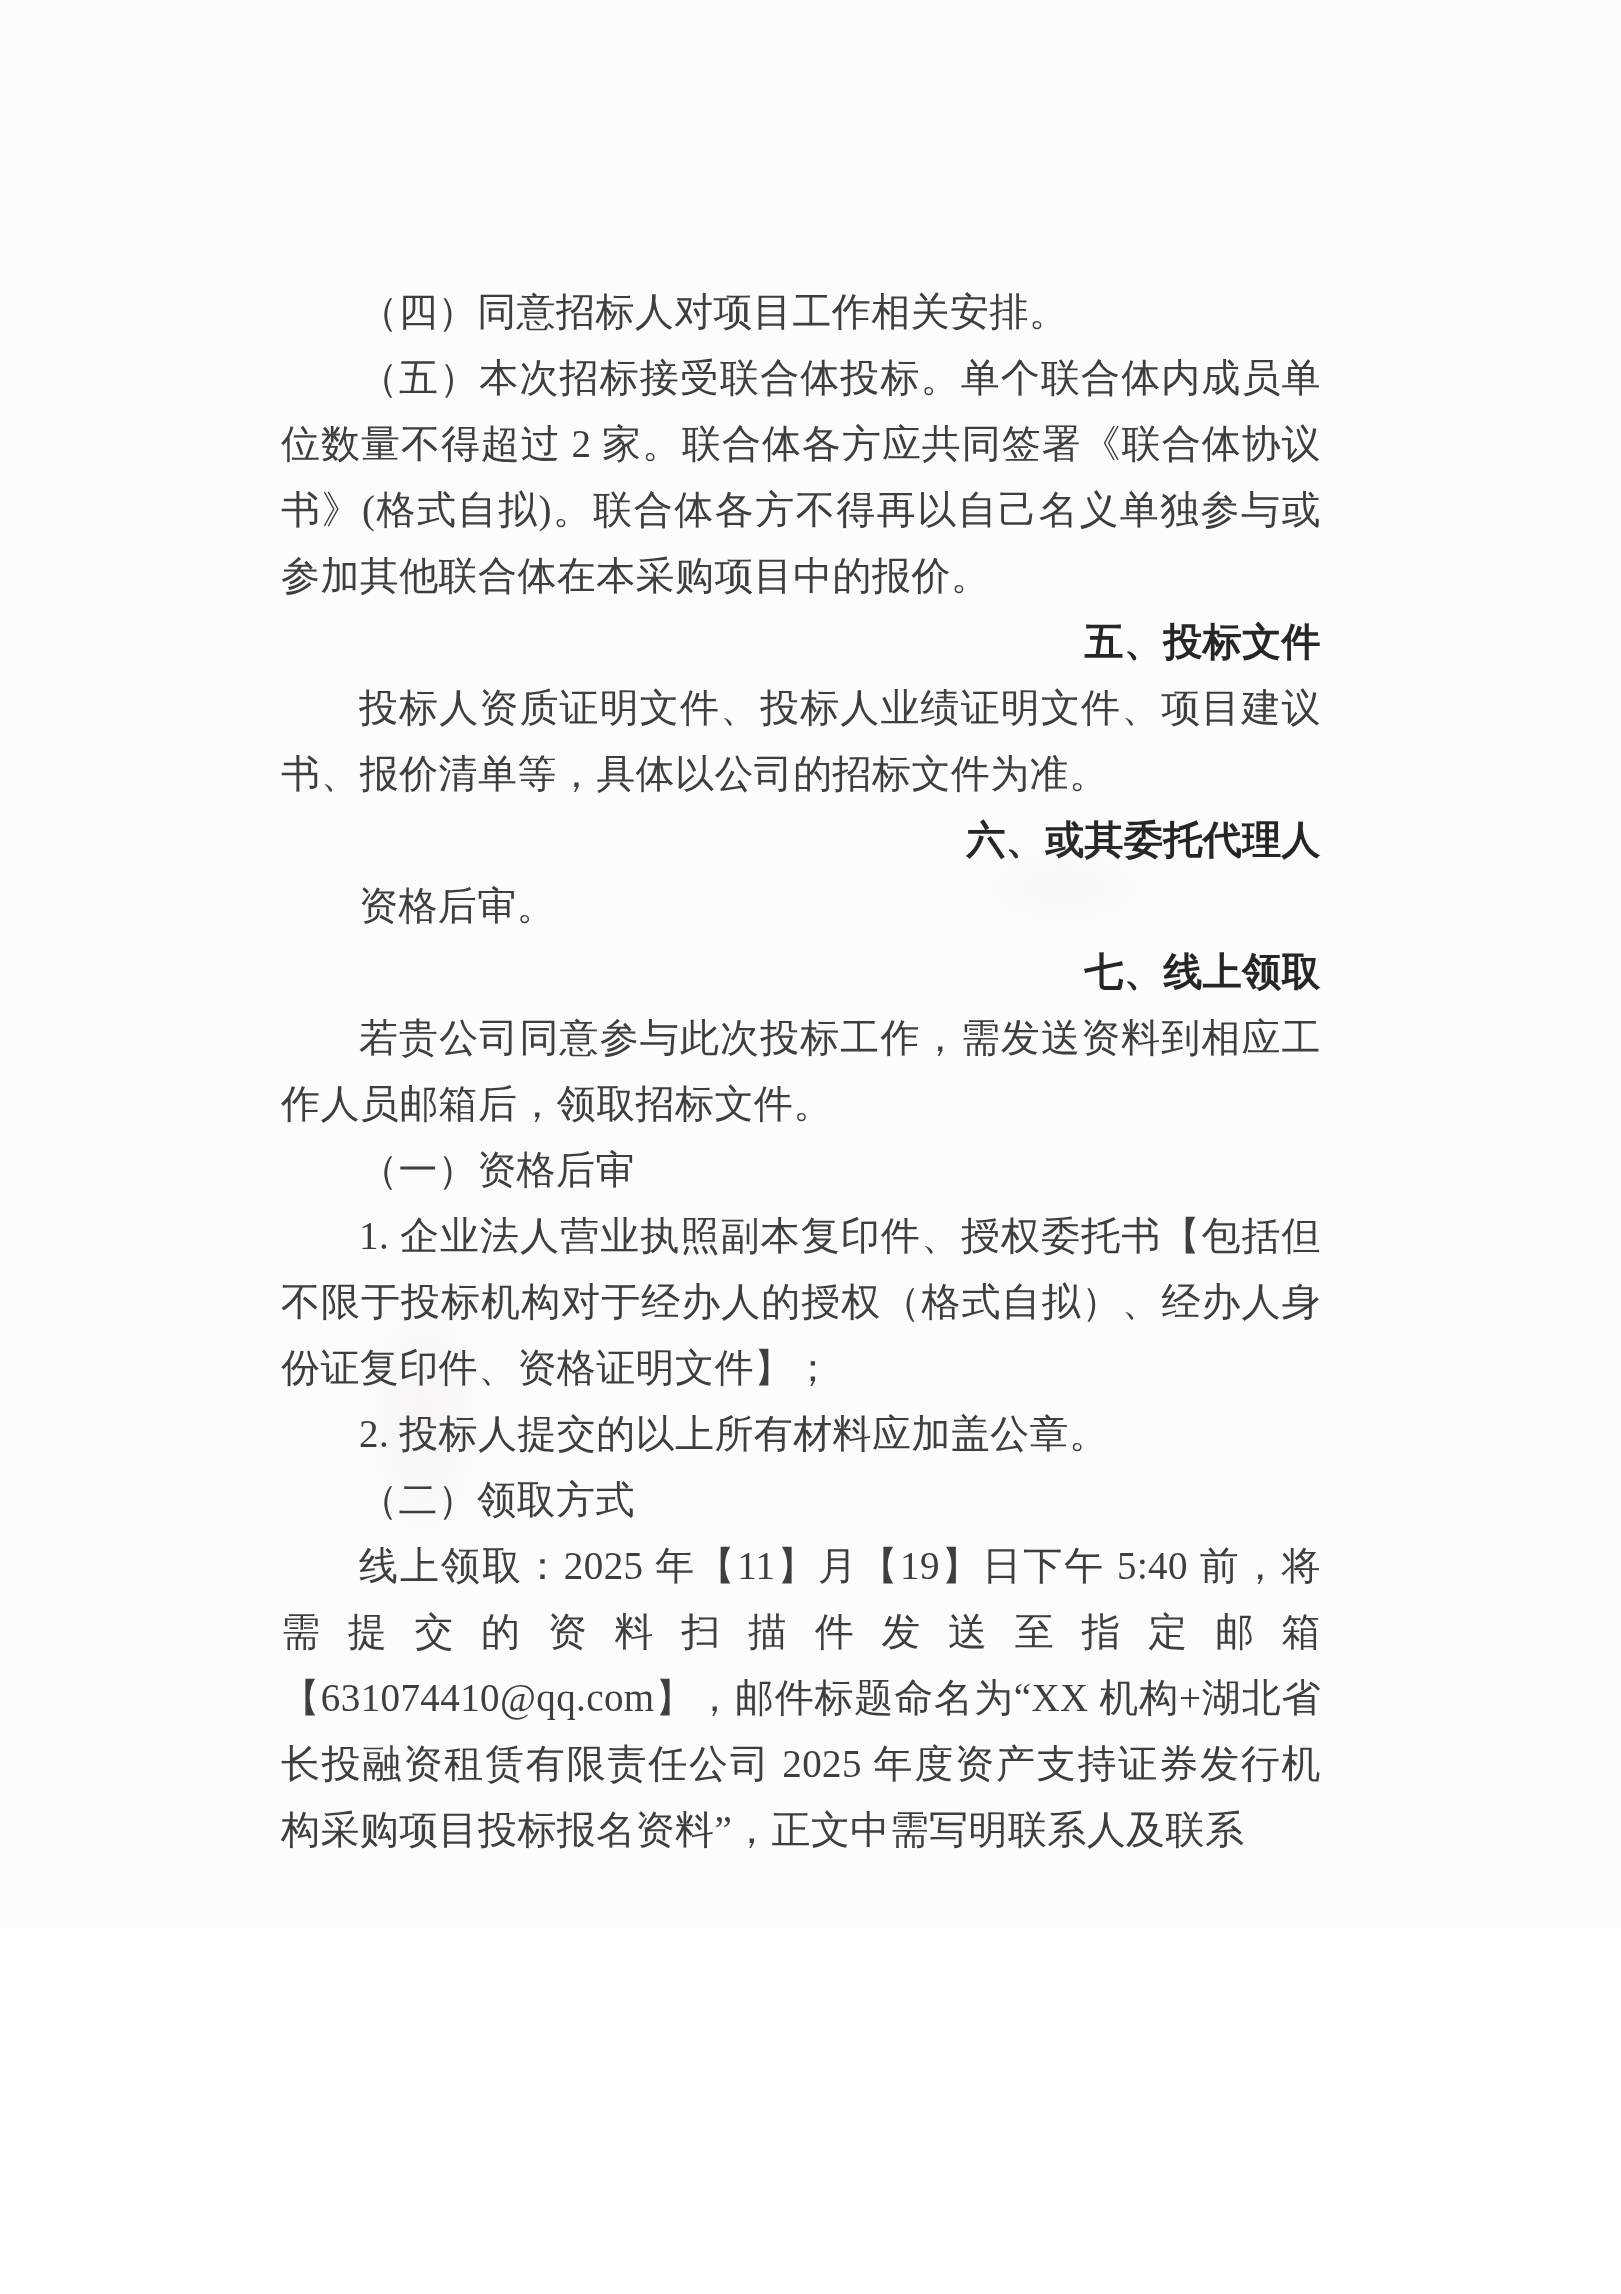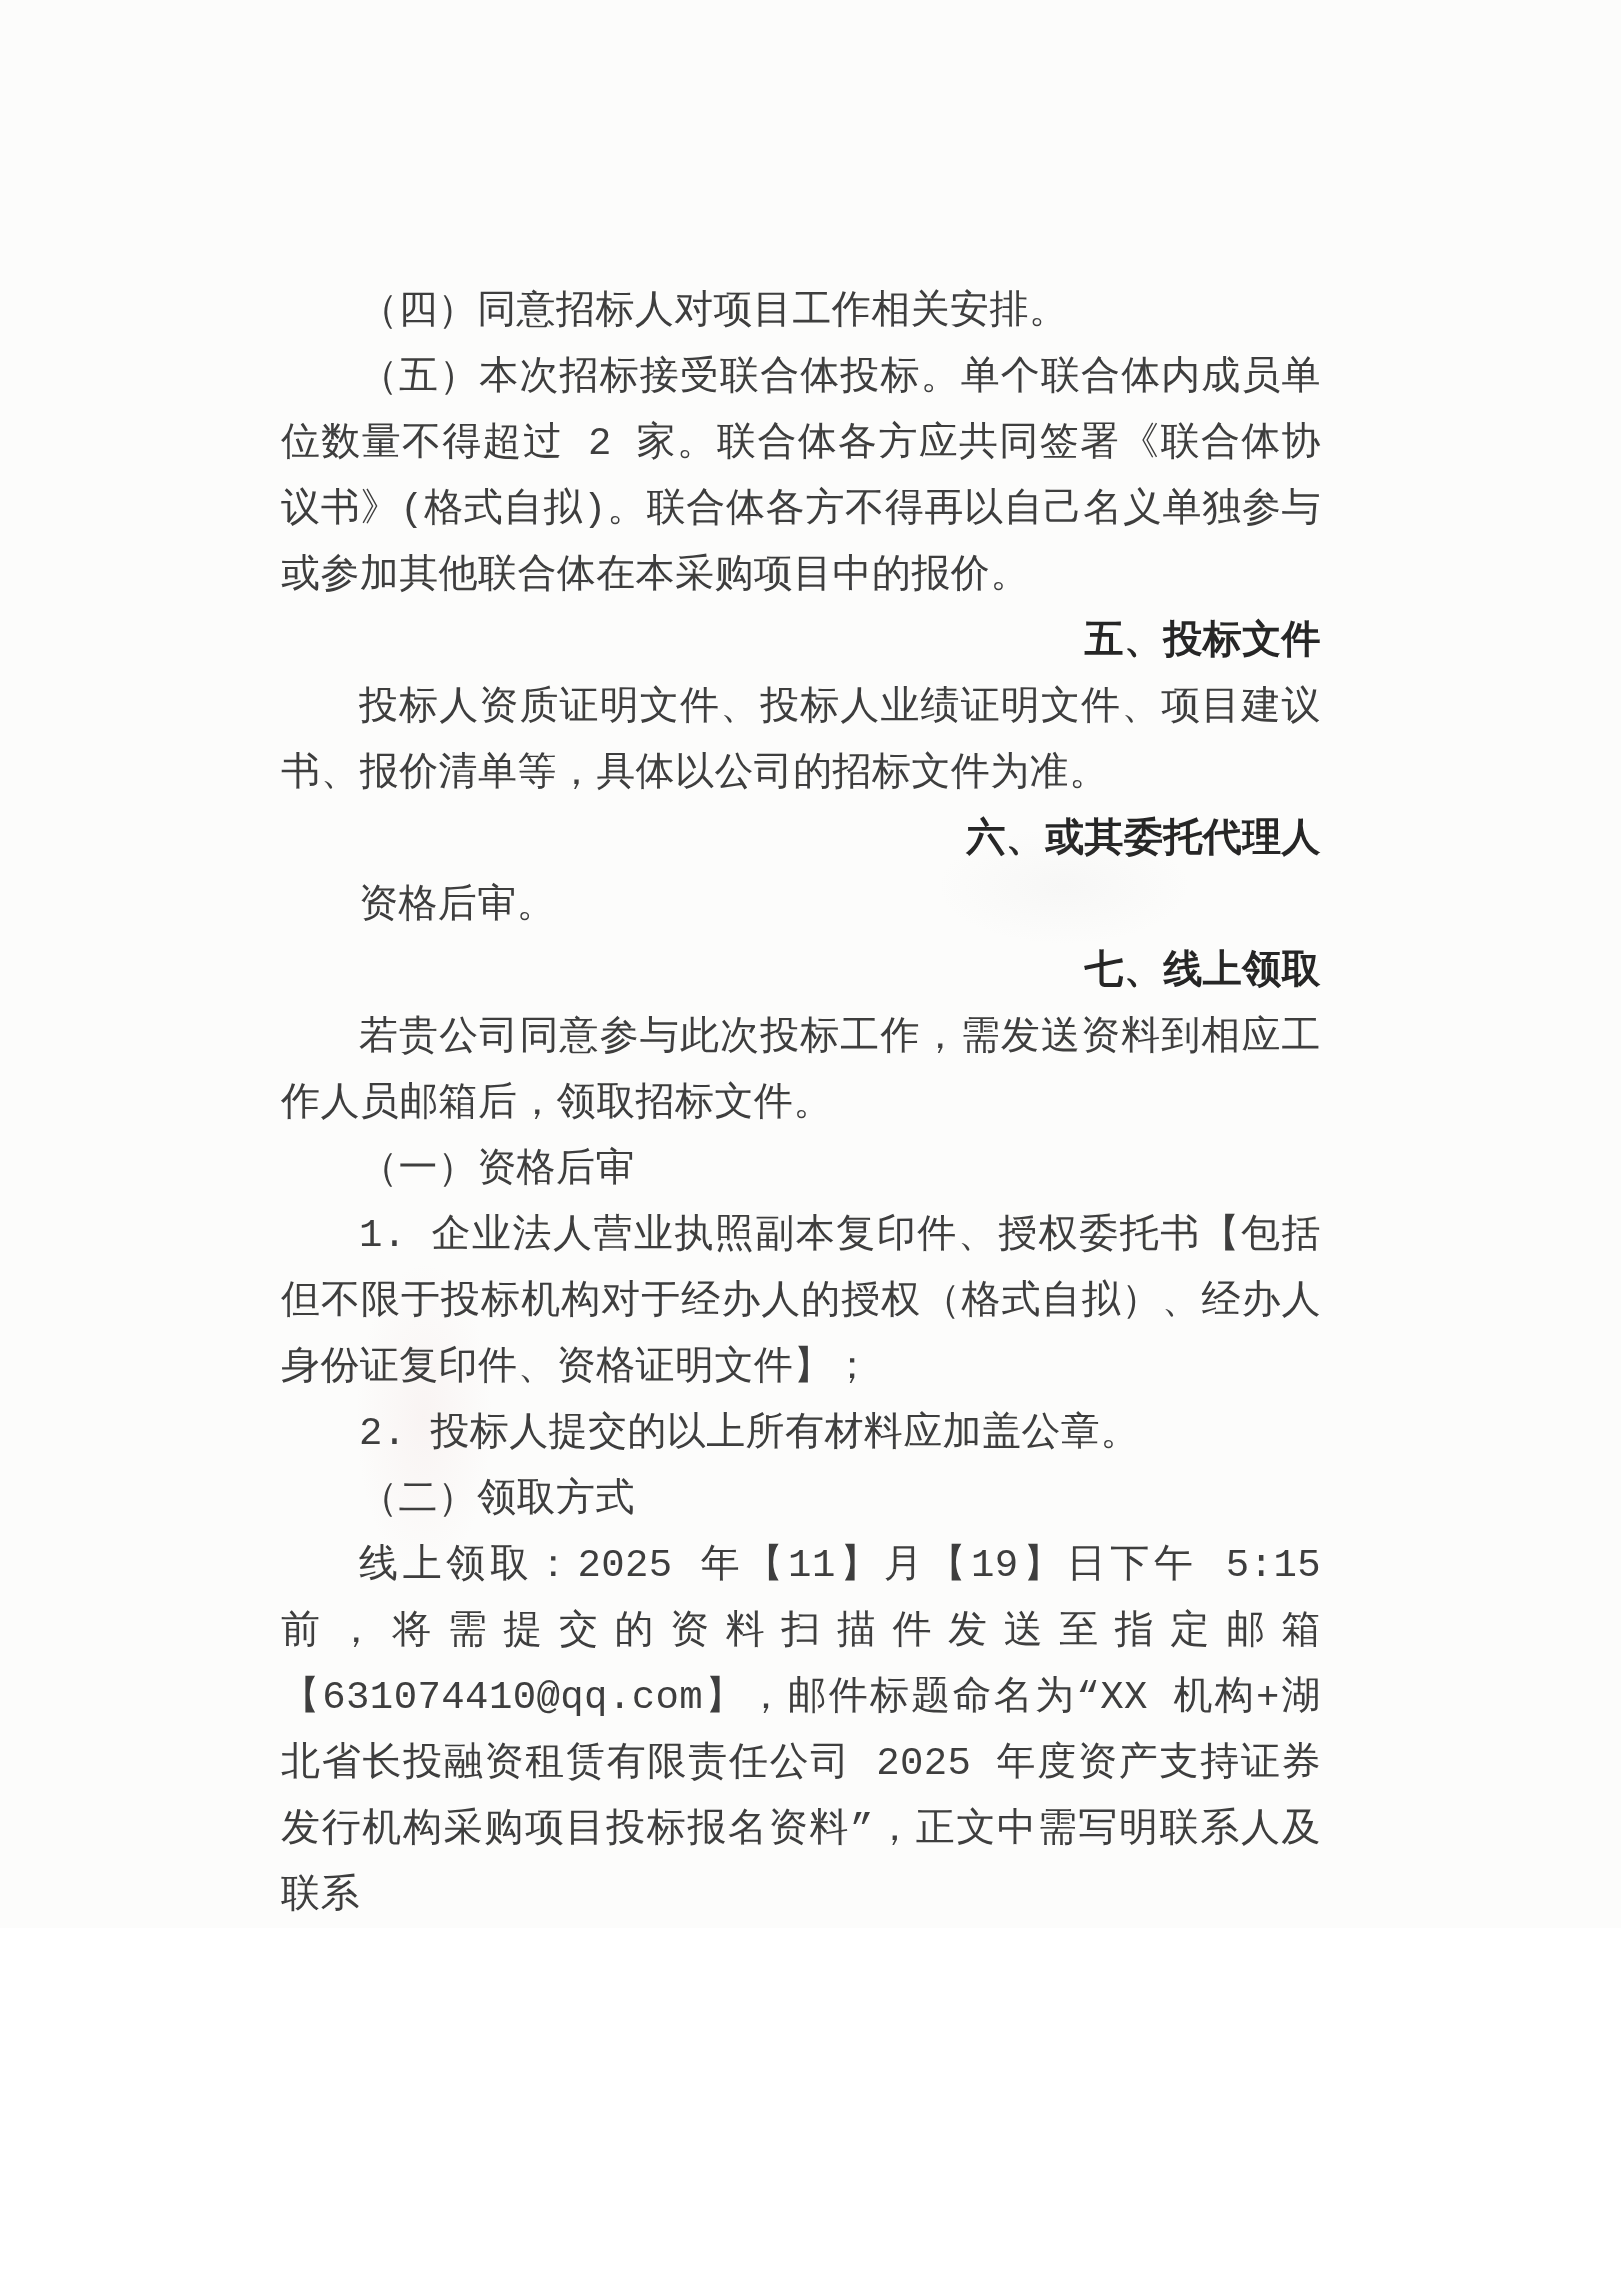--- a/index.html
+++ b/index.html
@@ -6,21 +6,21 @@
     margin: 0;
     padding: 0;
     background: #ffffff;
   }
   .page {
     position: relative;
     width: 1621px;
     height: 1928px;
     background: var(--page-bg, #fcfcfb);
     overflow: hidden;
-    font-family: Liberation Mono, monospace;
+    font-family: Liberation Serif, serif;
   }
   
   .page::before {
     content: "";
     position: absolute;
     left: 355px; top: 1261px;
     width: 138px; height: 315px;
     background: radial-gradient(ellipse at center, rgba(220,170,170,0.10), rgba(220,170,170,0) 70%);
     pointer-events: none;
   }
@@ -74,17 +74,17 @@
       <p class="para heading">五、投标文件</p>
       <p class="para body">投标人资质证明文件、投标人业绩证明文件、项目建议书、报价清单等，具体以公司的招标文件为准。</p>
       <p class="para heading">六、或其委托代理人</p>
       <p class="para body">资格后审。</p>
       <p class="para heading">七、线上领取</p>
       <p class="para body">若贵公司同意参与此次投标工作，需发送资料到相应工作人员邮箱后，领取招标文件。</p>
       <p class="para body">（一）资格后审</p>
       <p class="para body">1. 企业法人营业执照副本复印件、授权委托书【包括但不限于投标机构对于经办人的授权（格式自拟）、经办人身份证复印件、资格证明文件】；</p>
       <p class="para body">2. 投标人提交的以上所有材料应加盖公章。</p>
       <p class="para body">（二）领取方式</p>
-      <p class="para body">线上领取：2025 年【11】月【19】日下午 5:15 前，将需提交的资料扫描件发送至指定邮箱【631074410@qq.com】，邮件标题命名为“XX 机构+湖北省长投融资租赁有限责任公司 2025 年度资产支持证券发行机构采购项目投标报名资料”，正文中需写明联系人及联系</p>
+      <p class="para body">线上领取：2025 年【11】月【19】日下午 5:40 前，将需提交的资料扫描件发送至指定邮箱【631074410@qq.com】，邮件标题命名为“XX 机构+湖北省长投融资租赁有限责任公司 2025 年度资产支持证券发行机构采购项目投标报名资料”，正文中需写明联系人及联系</p>
     </div>
   <div class="page-footer">第 5 页 共 6 页</div>
 </div>
 
 
 </body></html>

